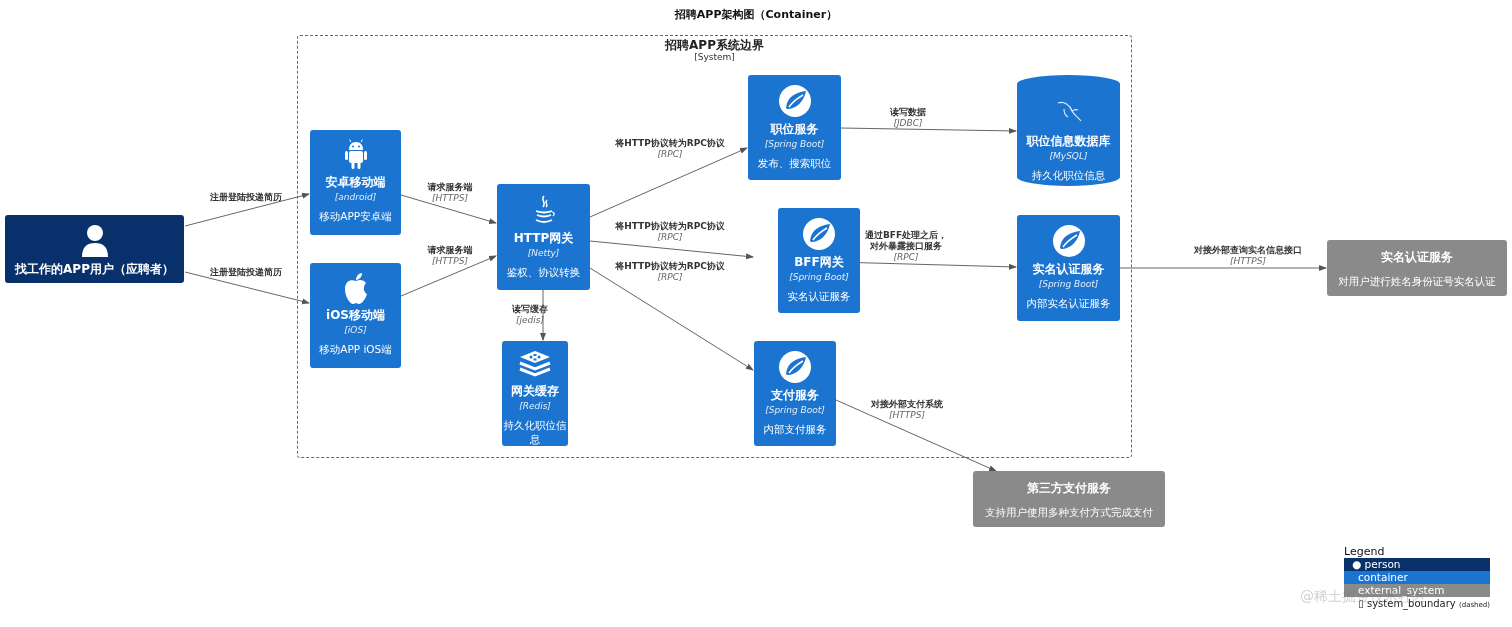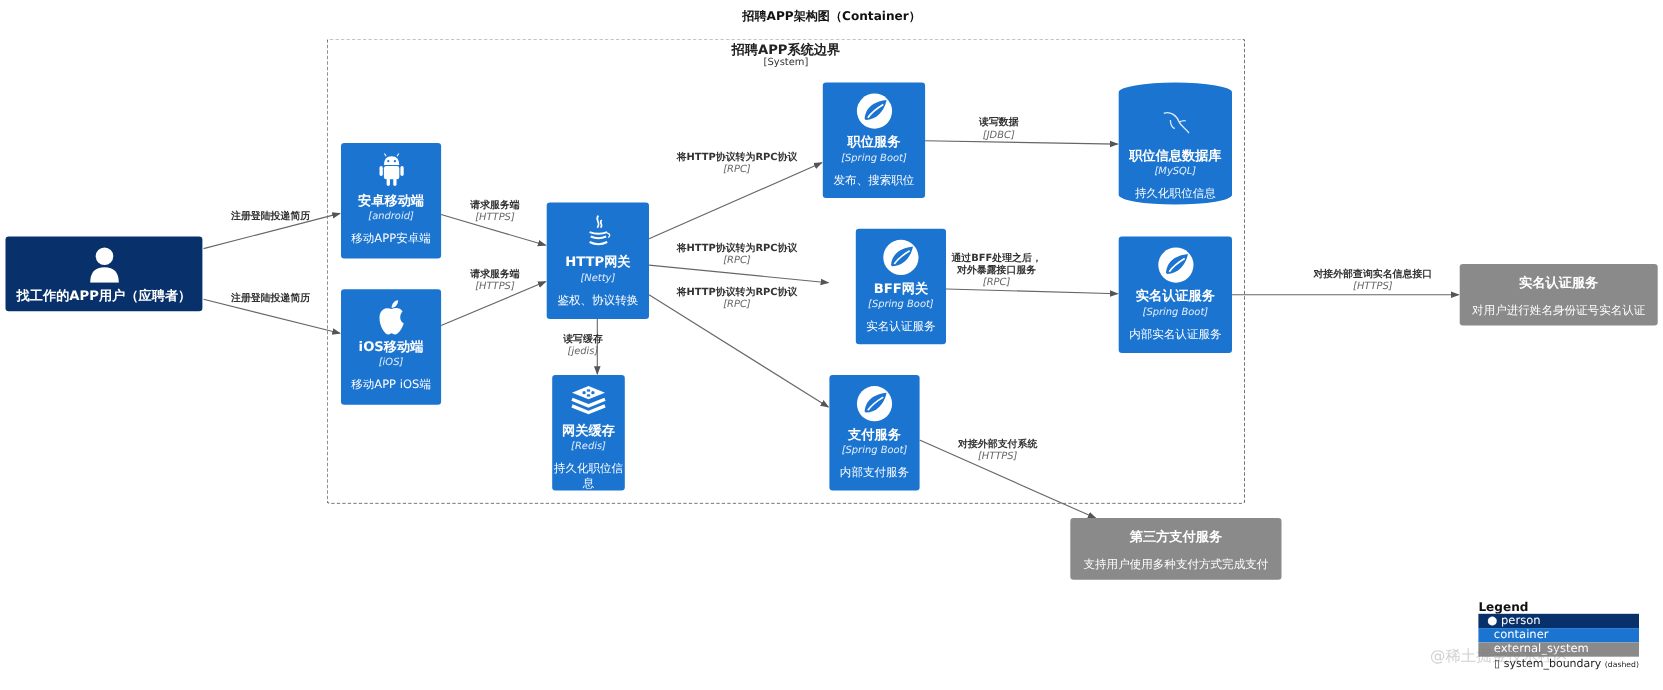--- a/index.html
+++ b/index.html
@@ -16,21 +16,21 @@
   .external { background:#8a8a8a; }
   .node .nm { font-size:12px; font-weight:bold; display:block; }
   .node .tech { font-size:9px; font-style:italic; display:block; color:#e4eefa; margin-top:1px; }
   .node .desc { font-size:10.5px; display:block; margin-top:8px; }
   .icon { display:block; margin:0 auto; }
   .lbl { position:absolute; font-size:9px; color:#333; text-align:center; line-height:11px; }
   .lbl .t { display:block; font-weight:bold; }
   .lbl .p { display:block; font-style:italic; color:#666; }
   svg.edges { position:absolute; left:0; top:0; }
   .legend { left:1344px; top:545px; width:146px; }
-  .legend-title { font-size:11px; font-weight:bold; color:#111; }
+  .legend-title { font-size:11px; font-weight:normal; color:#111; }
   .legend-row { font-size:10.5px; color:#fff; height:13px; line-height:13px; padding-left:8px; }
   .lr-person { background:#08306b; }
   .lr-container { background:#1b74d0; padding-left:14px; }
   .lr-external { background:#8a8a8a; padding-left:14px; }
   .lr-boundary { color:#222; background:none; padding-left:4px; font-size:10px;text-align:right; }
   .lr-boundary small { font-size:7px; }
   .watermark { left:1300px; top:588px; font-size:14px; color:rgba(120,120,120,0.35); }
 </style>
 </head>
 <body>

